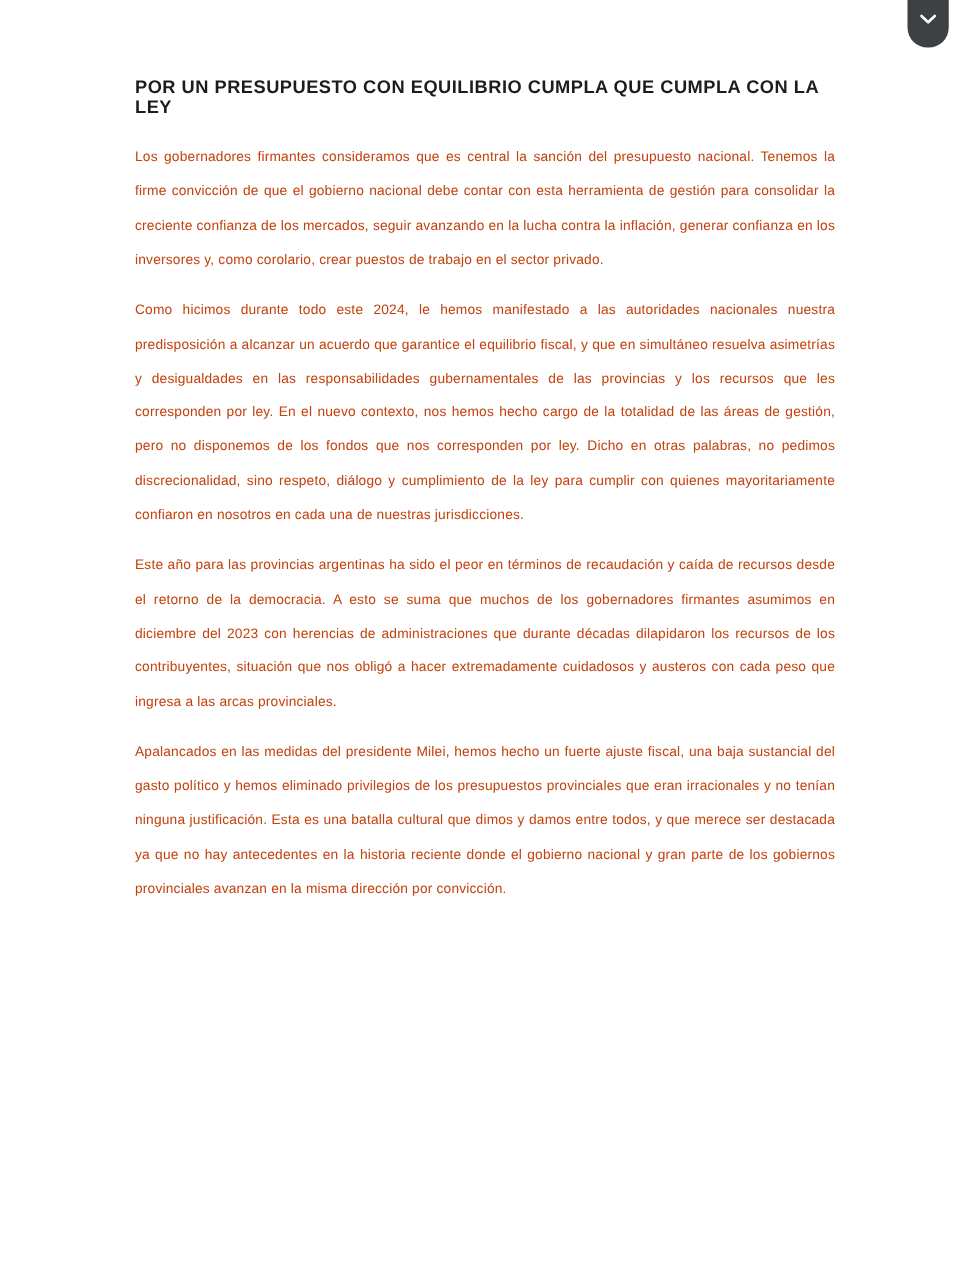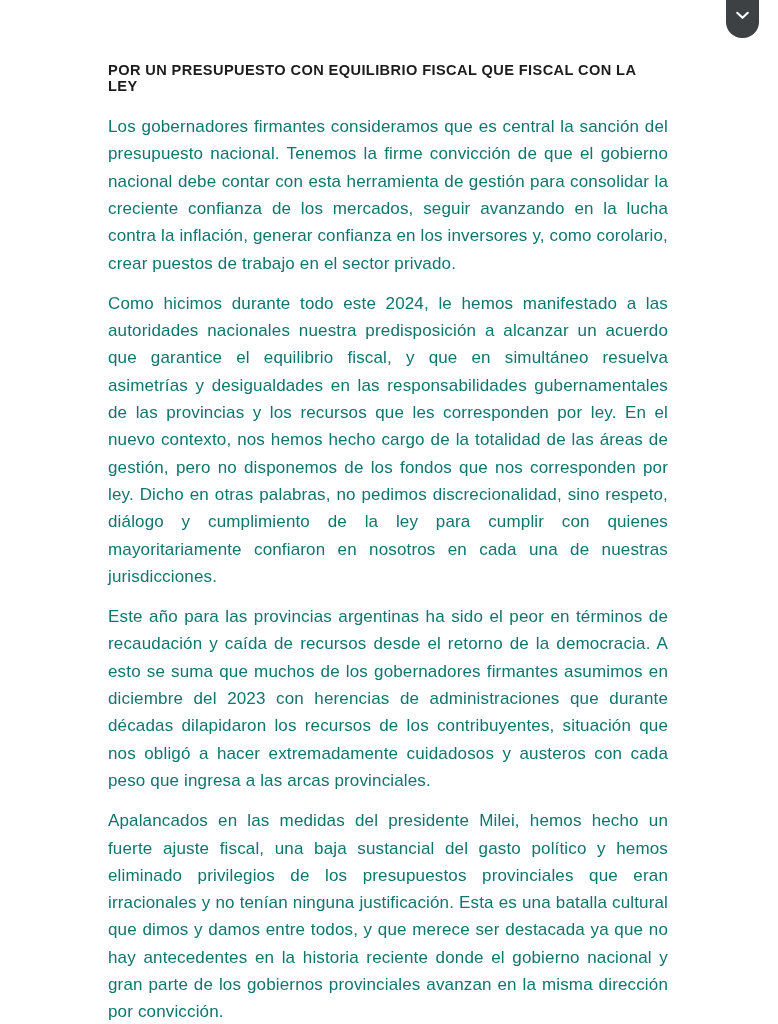--- a/index.html
+++ b/index.html
@@ -17,24 +17,24 @@
   }
   .doc-title {
     font-size: 14.6px;
     font-weight: 700;
     letter-spacing: 0.4px;
     color: #1c1c1c;
     margin: 0 0 19px 0;
     line-height: 1.1;
   }
   .doc p {
-    font-size: 17px;
+    font-size: 11px;
     line-height: 27.3px;
     text-align: justify;
-    color: #0f766e;
+    color: #c2410c;
     letter-spacing: 0.15px;
     margin: 0 0 13px 0;
   }
   .collapse-btn {
     position: absolute;
     top: 0;
     left: 726px;
     width: 33px;
     height: 38px;
     background: #3e4144;
@@ -49,21 +49,21 @@
   .collapse-btn .icon-wrap {
     display: flex;
     align-items: center;
     justify-content: center;
   }
 </style>
 </head>
 <body>
 
 <div class="doc">
-  <h1 class="doc-title">POR UN PRESUPUESTO CON EQUILIBRIO FISCAL QUE FISCAL CON LA LEY</h1>
+  <h1 class="doc-title">POR UN PRESUPUESTO CON EQUILIBRIO CUMPLA QUE CUMPLA CON LA LEY</h1>
 
   <p>Los gobernadores firmantes consideramos que es central la sanción del presupuesto nacional. Tenemos la firme convicción de que el gobierno nacional debe contar con esta herramienta de gestión para consolidar la creciente confianza de los mercados, seguir avanzando en la lucha contra la inflación, generar confianza en los inversores y, como corolario, crear puestos de trabajo en el sector privado.</p>
 
   <p>Como hicimos durante todo este 2024, le hemos manifestado a las autoridades nacionales nuestra predisposición a alcanzar un acuerdo que garantice el equilibrio fiscal, y que en simultáneo resuelva asimetrías y desigualdades en las responsabilidades gubernamentales de las provincias y los recursos que les corresponden por ley. En el nuevo contexto, nos hemos hecho cargo de la totalidad de las áreas de gestión, pero no disponemos de los fondos que nos corresponden por ley. Dicho en otras palabras, no pedimos discrecionalidad, sino respeto, diálogo y cumplimiento de la ley para cumplir con quienes mayoritariamente confiaron en nosotros en cada una de nuestras jurisdicciones.</p>
 
   <p>Este año para las provincias argentinas ha sido el peor en términos de recaudación y caída de recursos desde el retorno de la democracia. A esto se suma que muchos de los gobernadores firmantes asumimos en diciembre del 2023 con herencias de administraciones que durante décadas dilapidaron los recursos de los contribuyentes, situación que nos obligó a hacer extremadamente cuidadosos y austeros con cada peso que ingresa a las arcas provinciales.</p>
 
   <p>Apalancados en las medidas del presidente Milei, hemos hecho un fuerte ajuste fiscal, una baja sustancial del gasto político y hemos eliminado privilegios de los presupuestos provinciales que eran irracionales y no tenían ninguna justificación. Esta es una batalla cultural que dimos y damos entre todos, y que merece ser destacada ya que no hay antecedentes en la historia reciente donde el gobierno nacional y gran parte de los gobiernos provinciales avanzan en la misma dirección por convicción.</p>
 </div>
 

